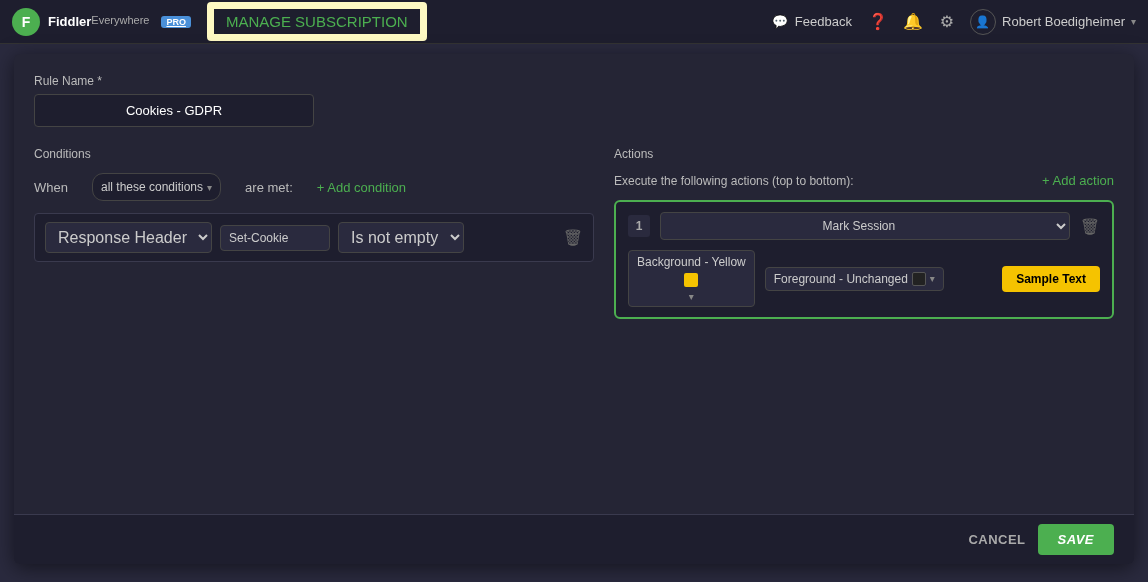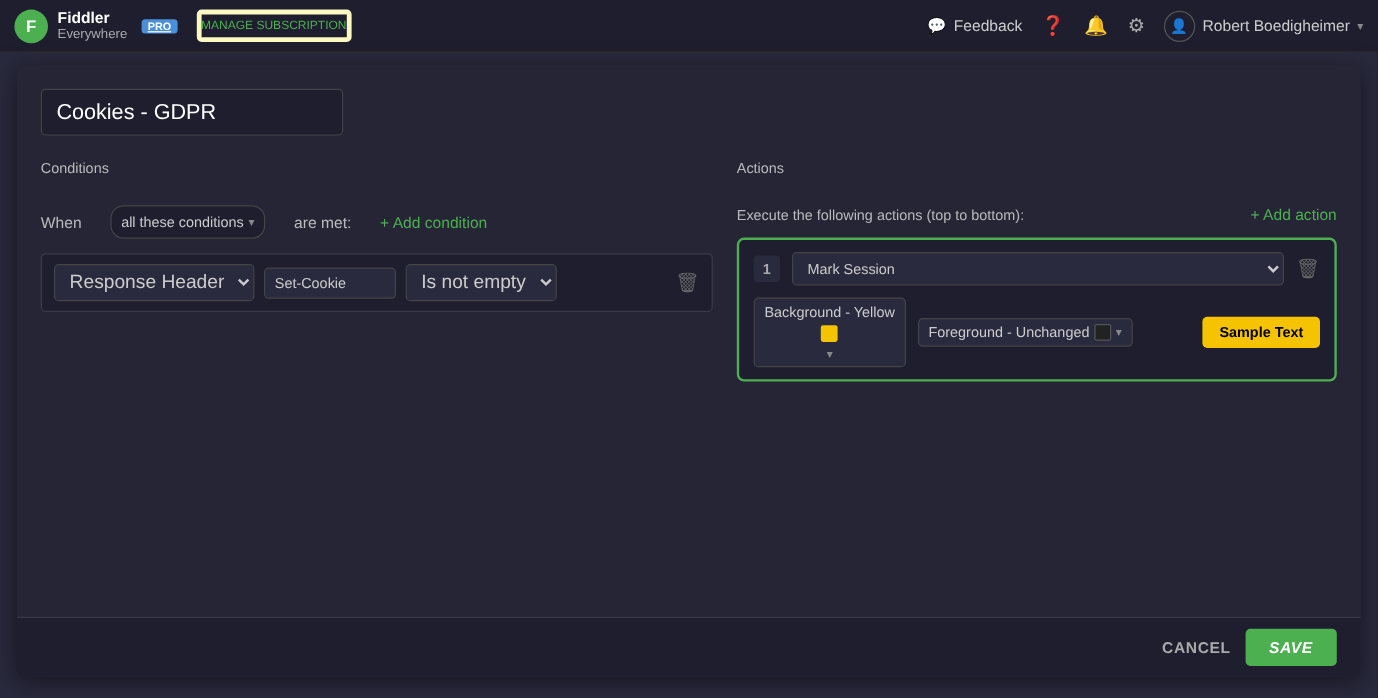--- a/index.html
+++ b/index.html
@@ -35,21 +35,21 @@
       border-radius: 50%;
       display: flex;
       align-items: center;
       justify-content: center;
       color: white;
       font-weight: bold;
       font-size: 14px;
     }
     .logo-text {
       display: flex;
-      flex-direction: column;
+      flex-direction: row;
       line-height: 1.2;
       justify-content: center;
     }
     .logo-name {
       color: white;
       font-weight: 600;
       font-size: 13px;
     }
     .logo-sub {
       color: #aaa;
@@ -59,26 +59,26 @@
       background: #4a90d9;
       color: white;
       font-size: 9px;
       padding: 1px 5px;
       border-radius: 3px;
       font-weight: bold;
       margin-left: 4px;
       text-decoration: underline;
     }
     .manage-btn {
-      border: 4px solid #fef9c3;
+      border: 7px solid #fef9c3;
       color: #4CAF50;
       background: transparent;
-      padding: 4px 0;
-      border-radius: 4px;
-      font-size: 10px;
+      padding: 4px 12px;
+      border-radius: 4px;
+      font-size: 15px;
       cursor: pointer;
       margin-right: auto;
     }
     .topbar-right {
       display: flex;
       align-items: center;
       gap: 16px;
       margin-left: auto;
     }
     .topbar-icon {
@@ -169,41 +169,42 @@
       color: #bbb;
       font-size: 12px;
       margin-bottom: 6px;
     }
     .rule-name-input {
       background: #1e1e2e;
       border: 1px solid #444;
       color: white;
       padding: 8px 12px;
       border-radius: 4px;
-      width: 252px;
-      font-size: 18px;
+      width: 280px;
+      font-size: 13px;
       outline: none;
+      text-align: center;
     }
 
     
     .two-col {
       display: flex;
       gap: 20px;
     }
     .col-left {
       flex: 0 0 560px;
     }
     .col-right {
       flex: 1;
     }
 
     .section-title {
       color: #bbb;
       font-size: 12px;
-      margin-bottom: 12px;
+      margin-bottom: 0;
       font-weight: 500;
       text-transform: none;
     }
 
     
     .conditions-header {
       display: flex;
       align-items: center;
       justify-content: space-between;
       margin-bottom: 12px;
@@ -324,20 +325,21 @@
       font-weight: bold;
     }
     .action-select {
       background: #2a2a3e;
       border: 1px solid #444;
       color: #ccc;
       padding: 5px 8px;
       border-radius: 4px;
       font-size: 12px;
       flex: 1;
+      text-align: center;
     }
     .action-delete-btn {
       color: #666;
       background: none;
       border: none;
       cursor: pointer;
       font-size: 16px;
       margin-left: auto;
     }
     .action-bottom-row {
@@ -455,20 +457,21 @@
 </div>
 
 <div class="main-content">
 
   <div class="modal">
 
 
     <div class="modal-body">
 
       <div class="rule-name-section">
+        <div class="field-label">Rule Name *</div>
         <input class="rule-name-input" type="text" value="Cookies - GDPR" style="">
       </div>
 
       <div class="two-col">
 
         <div class="col-left">
           <div class="conditions-header">
             <span class="section-title">Conditions</span>
           </div>
           <div class="condition-when-row">

